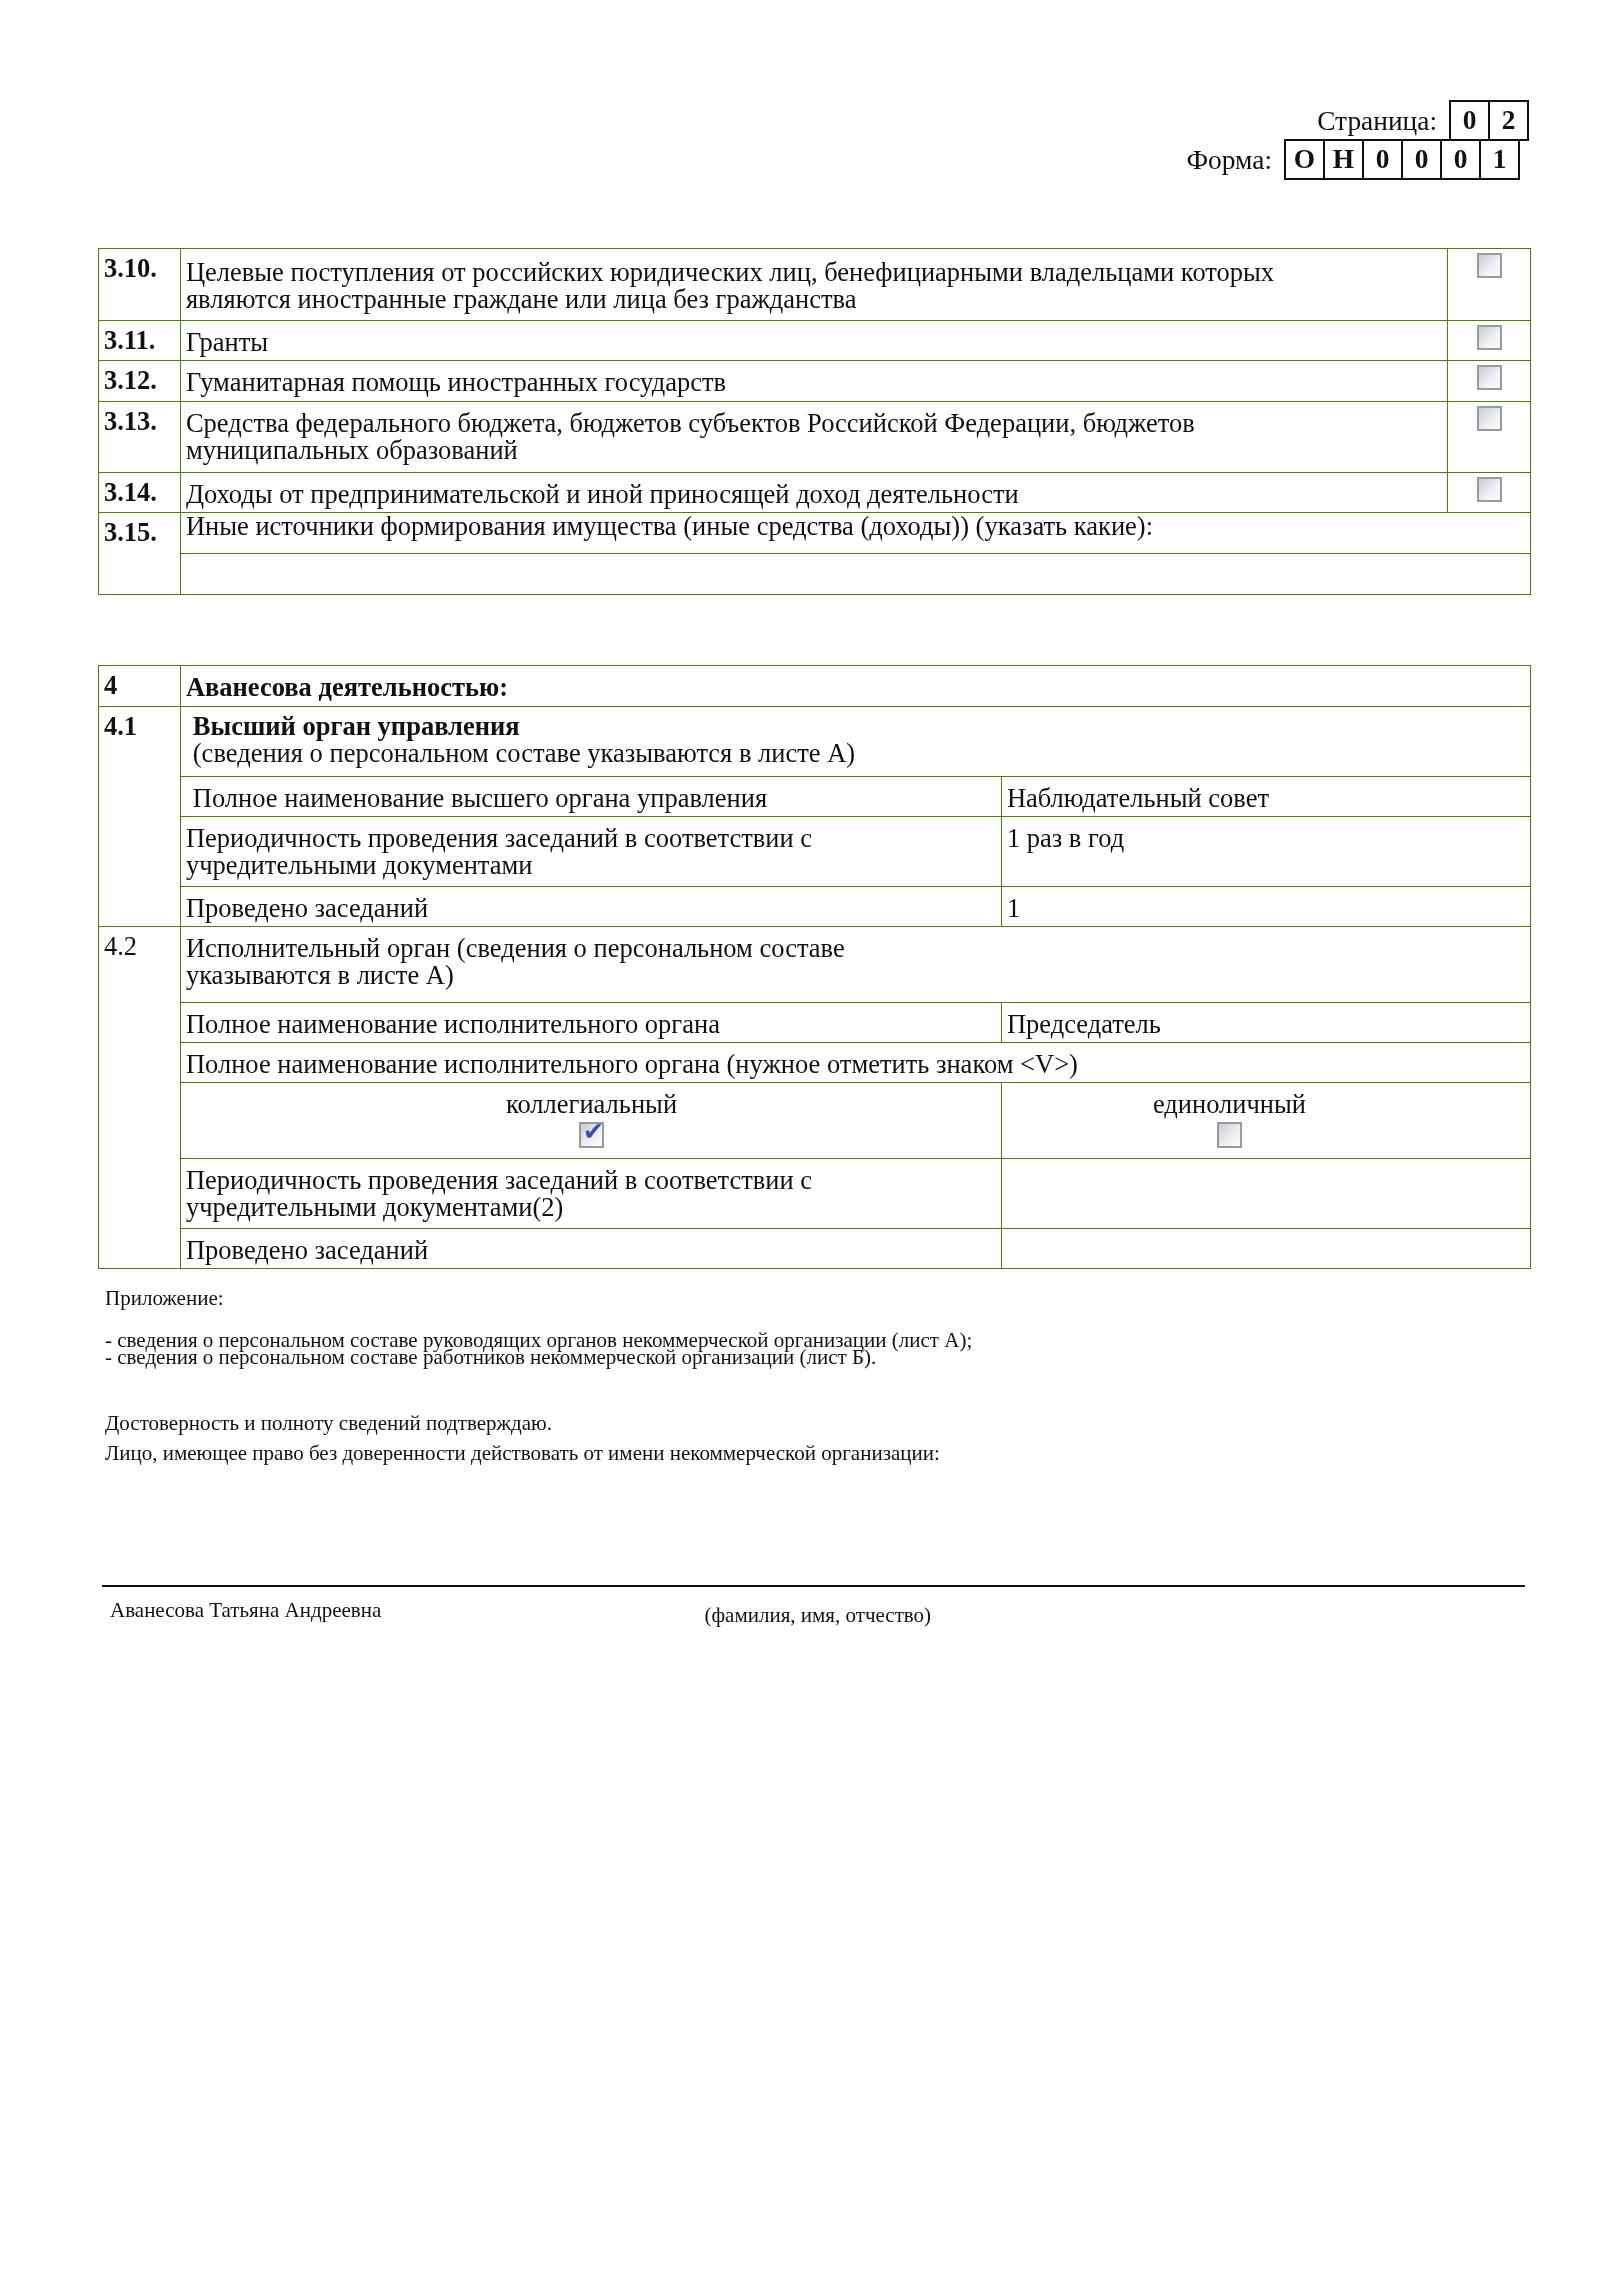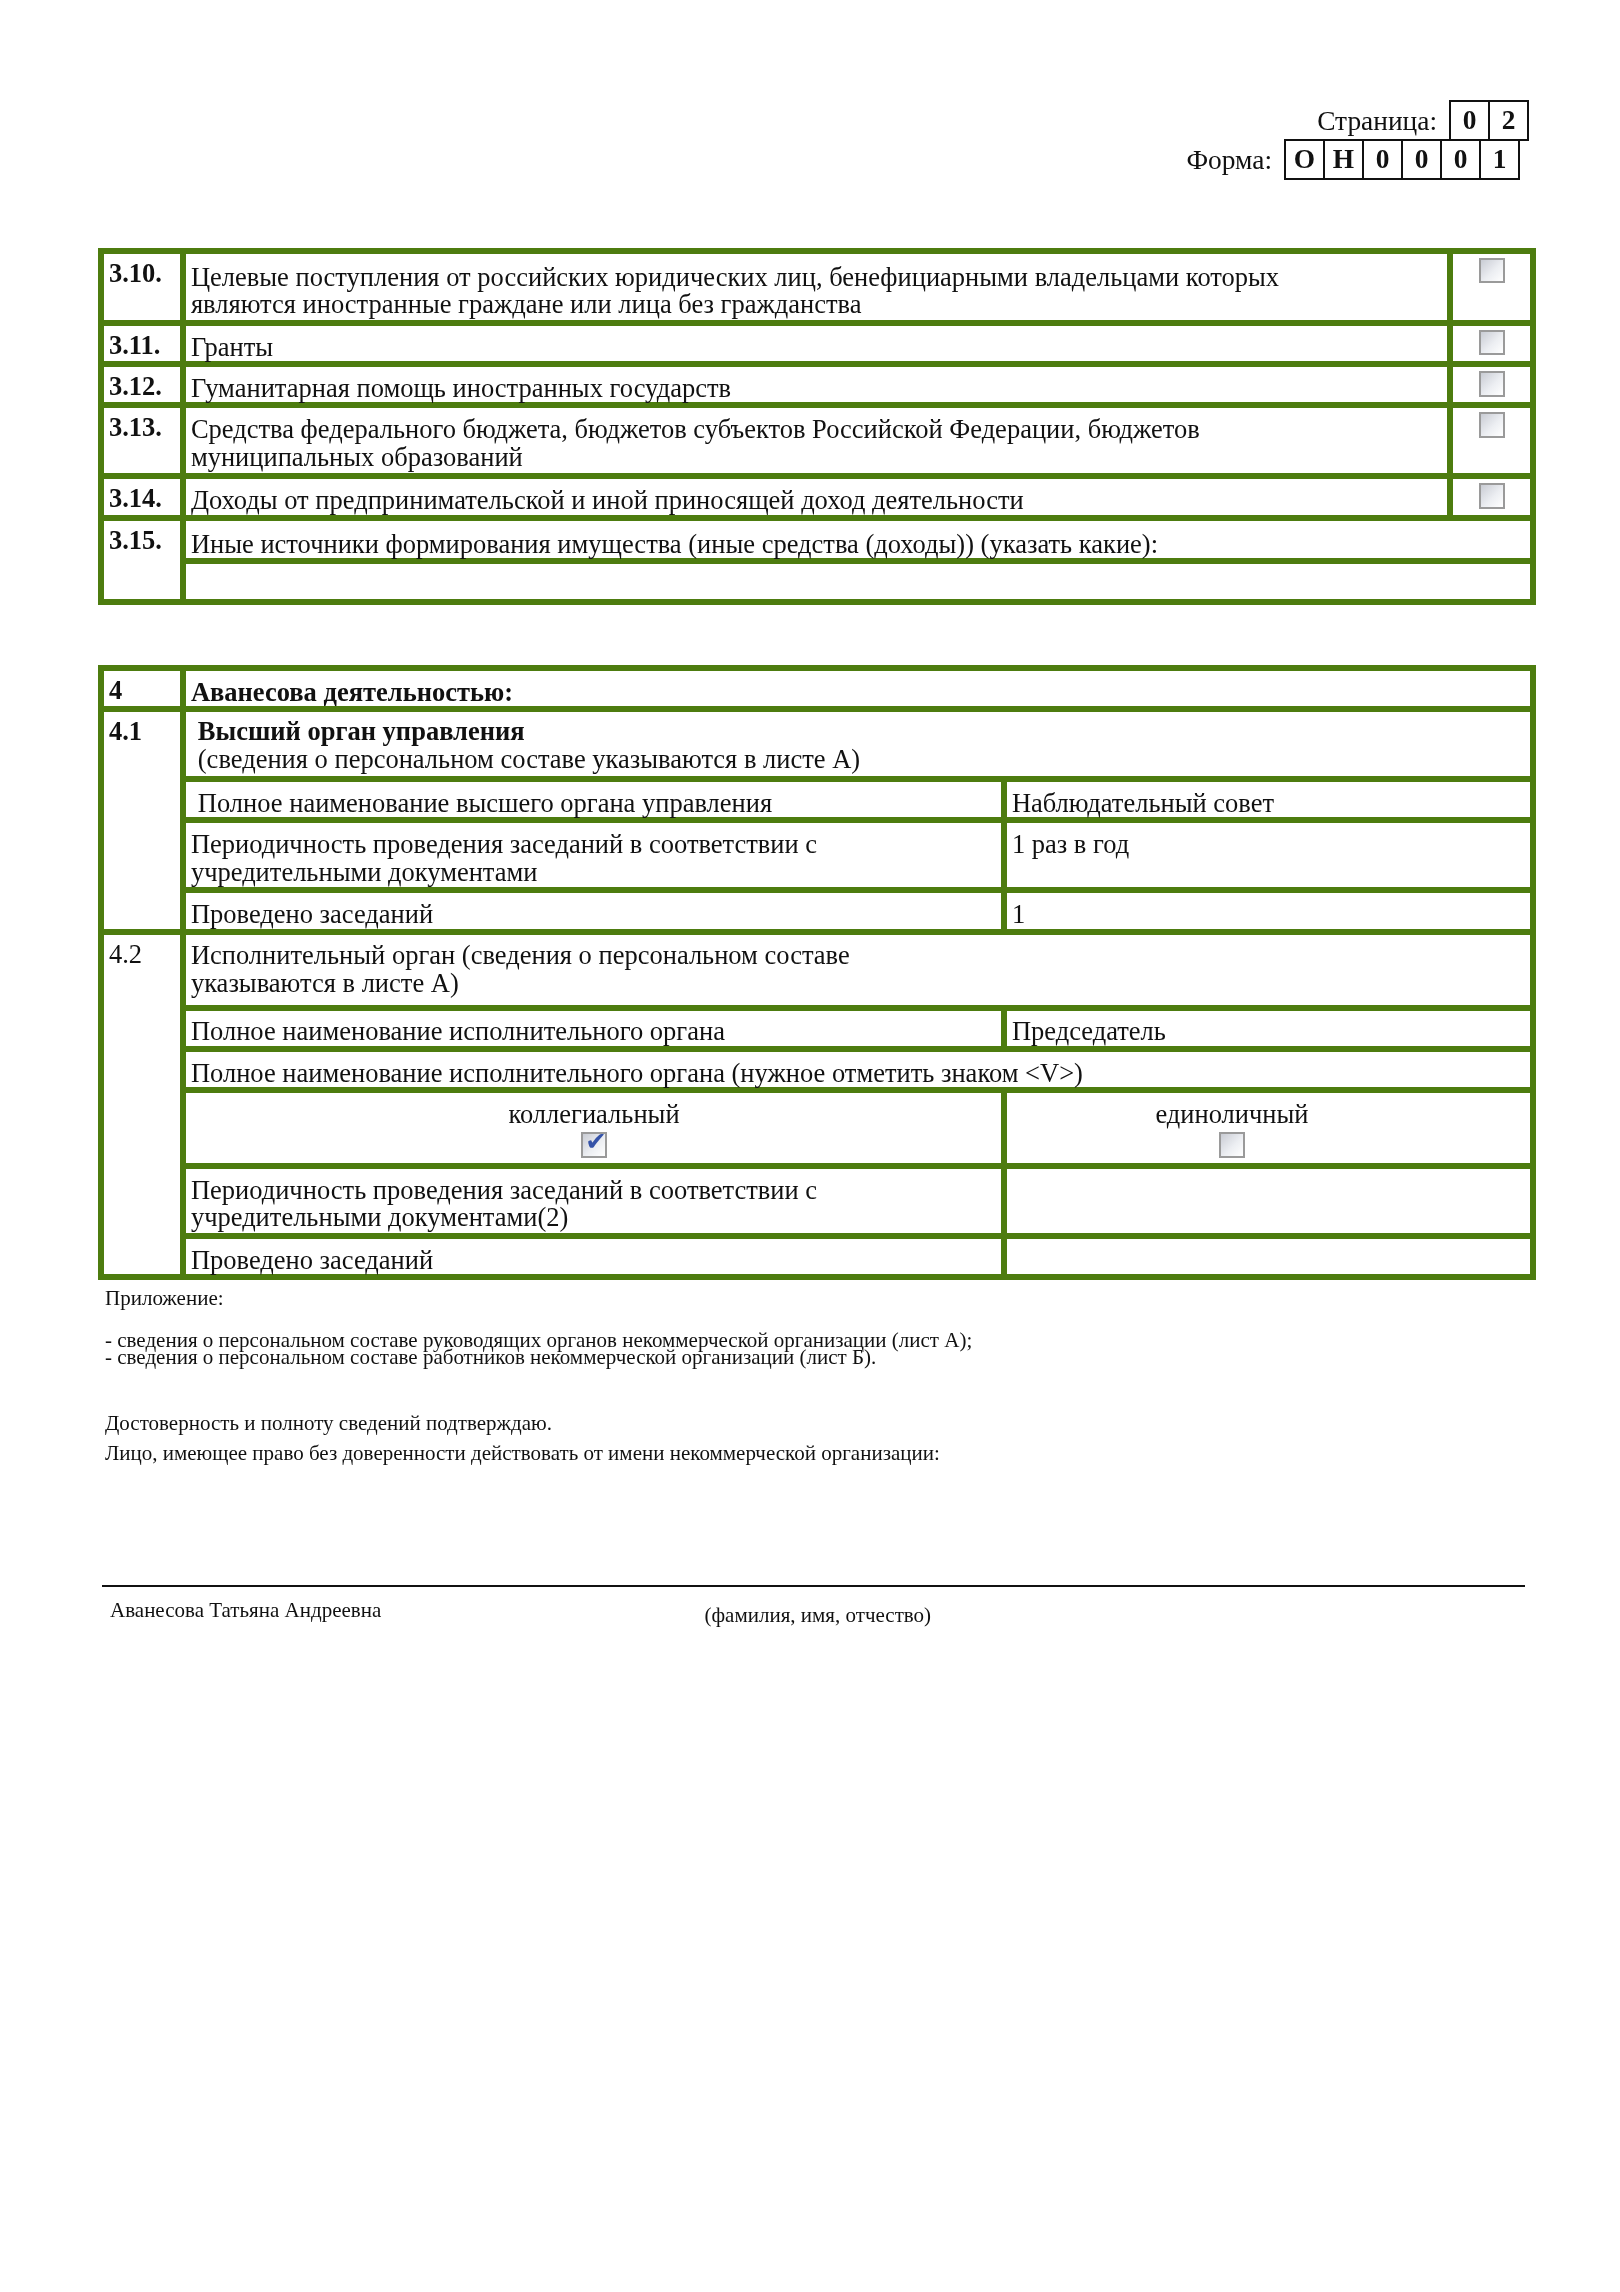--- a/index.html
+++ b/index.html
@@ -7,21 +7,21 @@
          font-family:"Liberation Serif","DejaVu Serif",serif; color:#111; }
 
   
   .hdr-label { position:absolute; font-size:27.4px; line-height:39px; text-align:right; }
   .boxrow { position:absolute; display:flex; }
   .box { width:37px; height:37px; border:2px solid #111; margin-left:-2px;
          display:flex; align-items:center; justify-content:center;
          font-weight:bold; font-size:27.4px; }
 
   table.form { position:absolute; border-collapse:collapse; table-layout:fixed; }
-  table.form td { border:6px solid #4d7c0f; padding:0 3.9px 0 4.9px; vertical-align:top;
+  table.form td { border:1px solid #4d7c0f; padding:0 3.9px 0 4.9px; vertical-align:top;
                   font-size:26.5px; line-height:27.4px; }
   td.num { font-weight:bold; font-size:29px; padding-top:5.9px !important; }
   td.num2 { font-size:27.4px; padding-top:5.9px !important; }
   td.chk { text-align:center; vertical-align:top; padding-top:3.9px !important; }
 
   .cb { display:inline-block; width:25.5px; height:25.5px; box-sizing:border-box;
         border:2.9px solid #9a9a9a;
         background:linear-gradient(135deg,#c9ccd4 0%,#eceef2 55%,#ffffff 100%); position:relative; }
   .cb .mark { position:absolute; left:2px; top:-4.9px; font-size:25.5px; line-height:25.5px;
               color:#3553a8; font-family:"DejaVu Sans",sans-serif; font-weight:bold; }
@@ -83,21 +83,21 @@
     </td>
     <td class="chk"><span class="cb"></span></td>
   </tr>
   <tr style="height:40px">
     <td class="num">3.14.</td>
     <td style="padding-top:7.8px">Доходы от предпринимательской и иной приносящей доход деятельности</td>
     <td class="chk"><span class="cb"></span></td>
   </tr>
   <tr style="height:41px">
     <td class="num" rowspan="2">3.15.</td>
-    <td colspan="2" style="padding-top:10px">Иные источники формирования имущества  (иные средства (доходы)) (указать какие):</td>
+    <td colspan="2" style="padding-top:0">Иные источники формирования имущества  (иные средства (доходы)) (указать какие):</td>
   </tr>
   <tr style="height:41px">
     <td colspan="2"></td>
   </tr>
 </tbody>
   </table>
 
 <table class="form" style="left:98px; top:665px; width:1433px;">
   <colgroup>
       <col style="width:82px">

